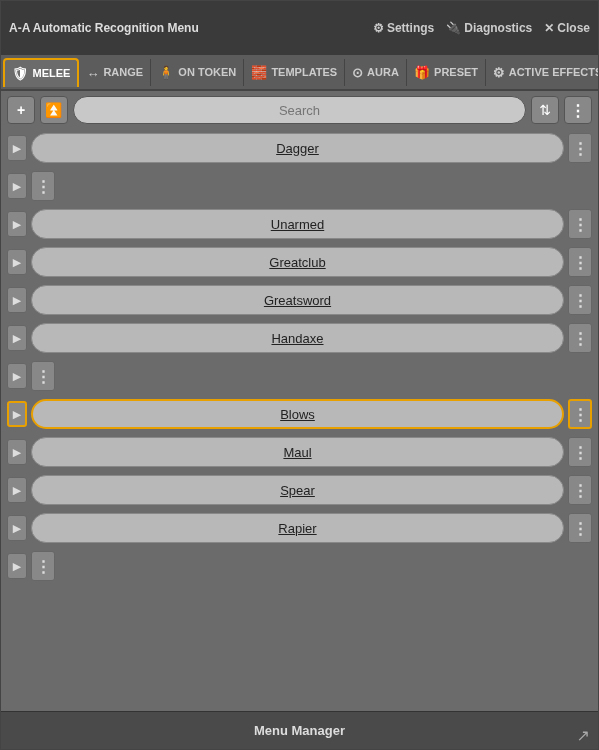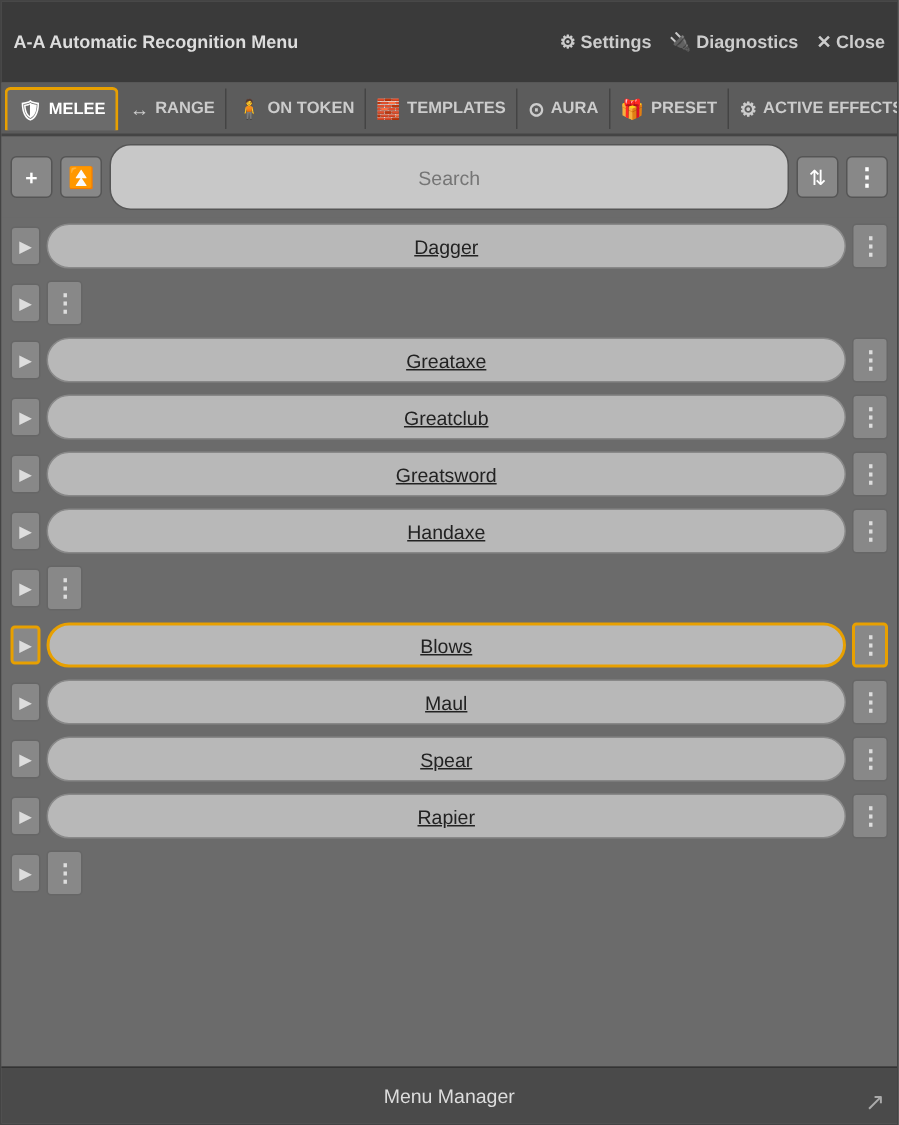--- a/index.html
+++ b/index.html
@@ -104,21 +104,21 @@
       font-weight: bold;
       width: 28px;
       height: 28px;
       cursor: pointer;
       display: flex;
       align-items: center;
       justify-content: center;
     }
     .search-box {
       flex: 1;
-      height: 44px;
+      height: 28px;
       border: 1px solid #555;
       border-radius: 14px;
       background: #c8c8c8;
       padding: 0 12px;
       font-size: 13px;
       color: #6d28d9;
       text-align: center;
       outline: none;
     }
     .toolbar-sort-btn {
@@ -230,21 +230,21 @@
       display: flex;
       align-items: center;
       justify-content: center;
       padding: 8px;
       min-height: 38px;
       border-top: 1px solid #333;
       position: relative;
     }
     .footer-label {
       font-size: 13px;
-      font-weight: normal;
+      font-weight: bold;
       color: #ddd;
     }
     .footer-icon {
       position: absolute;
       right: 8px;
       bottom: 4px;
       color: #aaa;
       font-size: 16px;
     }
   </style>
@@ -319,21 +319,21 @@
         <button class="item-expand">▶</button>
         <div class="item-btn">Dagger</div>
         <button class="item-dots">⋮</button>
       </div>
       <div class="list-item">
         <button class="item-expand">▶</button>
         <button class="item-dots">⋮</button>
       </div>
       <div class="list-item">
         <button class="item-expand">▶</button>
-        <div class="item-btn">Greataxe</div>
+        <div class="item-btn">Unarmed</div>
         <button class="item-dots">⋮</button>
       </div>
       <div class="list-item">
         <button class="item-expand">▶</button>
         <div class="item-btn">Greatclub</div>
         <button class="item-dots">⋮</button>
       </div>
       <div class="list-item">
         <button class="item-expand">▶</button>
         <div class="item-btn">Greatsword</div>

